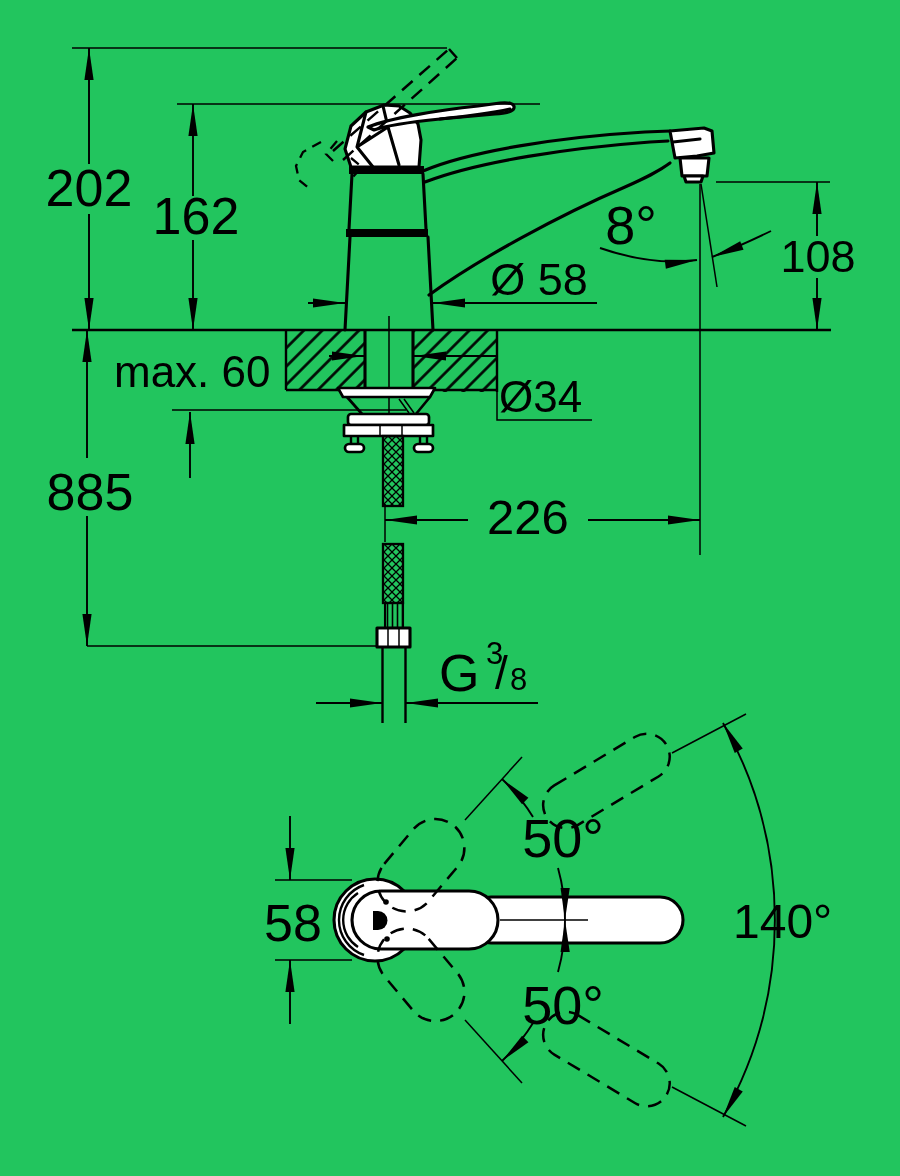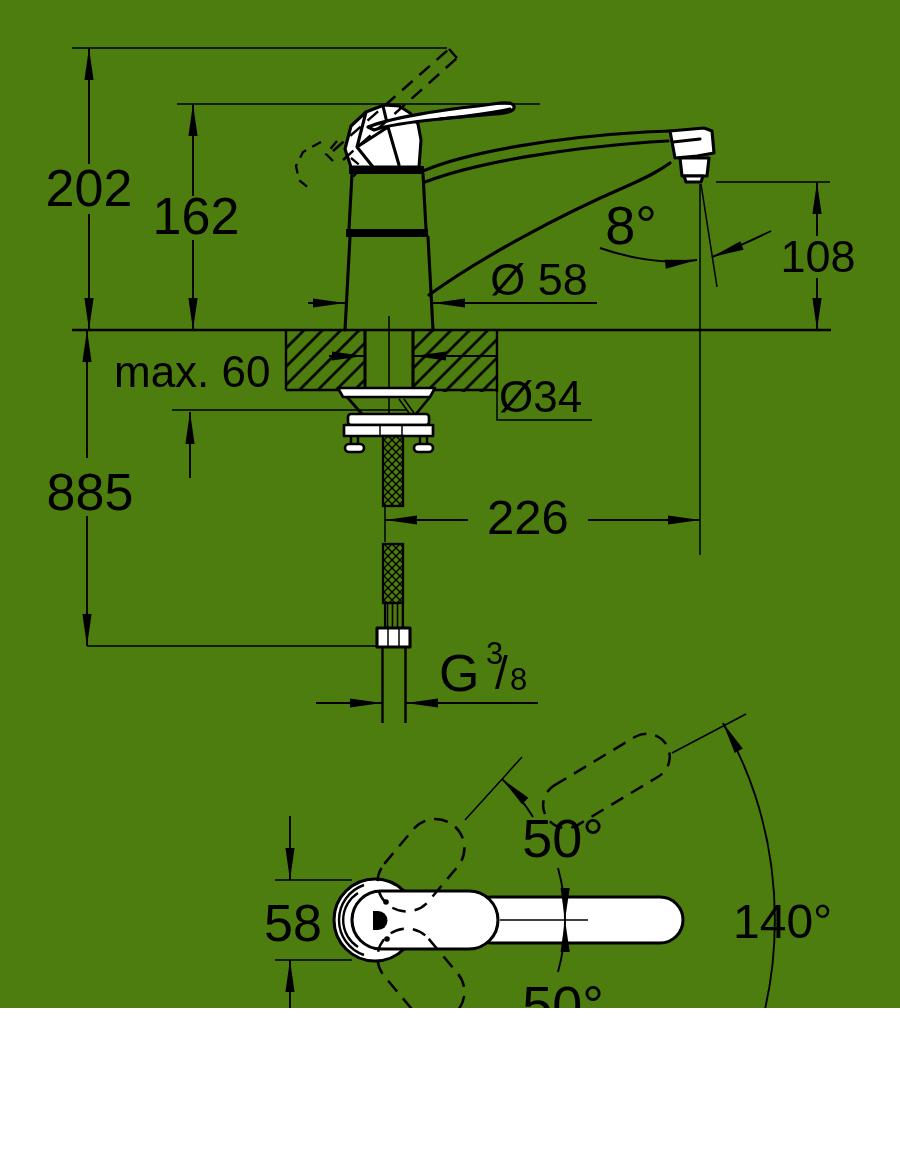--- a/index.html
+++ b/index.html
@@ -1,16 +1,16 @@
 <!DOCTYPE html>
 <html><head>
 <meta charset="utf-8">
 <style>
   html,body{margin:0;padding:0;background:#ffffff;}
-  .stage{width:900px;height:1008px;position:relative;background:#4d7c0f;overflow:hidden;}
+  .stage{width:900px;height:1176px;position:relative;background:#22c55e;overflow:hidden;}
   svg{display:block;}
   .ol{stroke:#000;stroke-width:3.1;fill:none;stroke-linejoin:round;stroke-linecap:round;}
   .olf{stroke:#000;stroke-width:3.1;fill:#fff;stroke-linejoin:round;}
   .olf2{stroke:#000;stroke-width:2.7;fill:#fff;stroke-linejoin:round;}
   .dim{stroke:#000;stroke-width:1.9;fill:none;}
   .thin{stroke:#000;stroke-width:1.5;fill:none;}
   .med{stroke:#000;stroke-width:2.4;fill:none;}
   .dash{stroke:#000;stroke-width:2.5;fill:none;stroke-dasharray:14 9;stroke-linecap:butt;}
   .dash2{stroke:#000;stroke-width:2.3;fill:none;stroke-dasharray:10 7;stroke-linecap:butt;}
   .band{fill:#000;stroke:none;}

